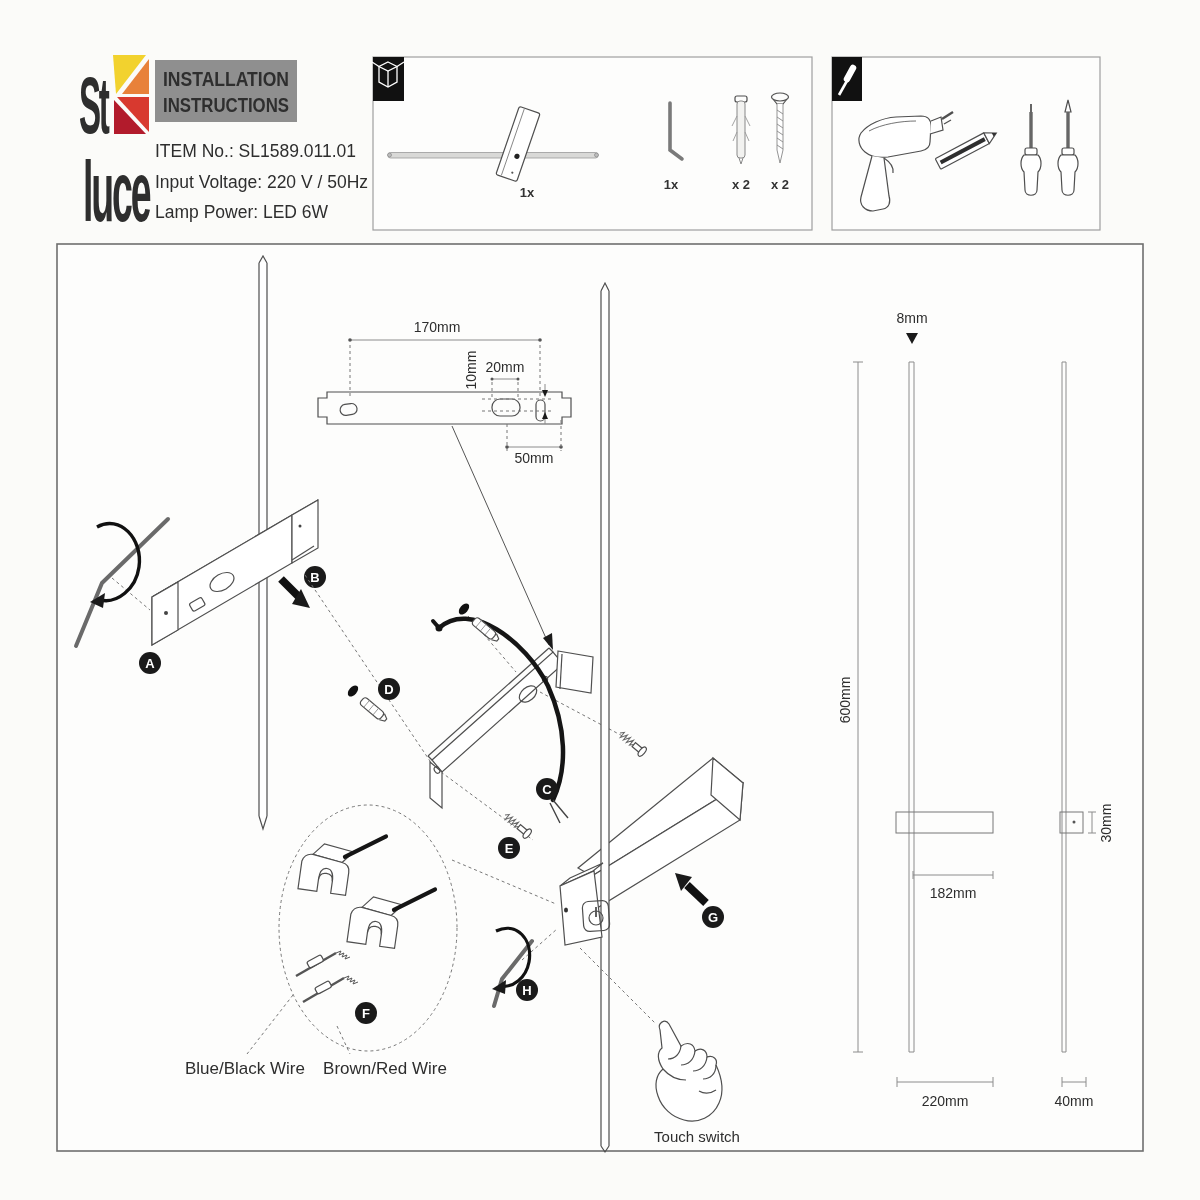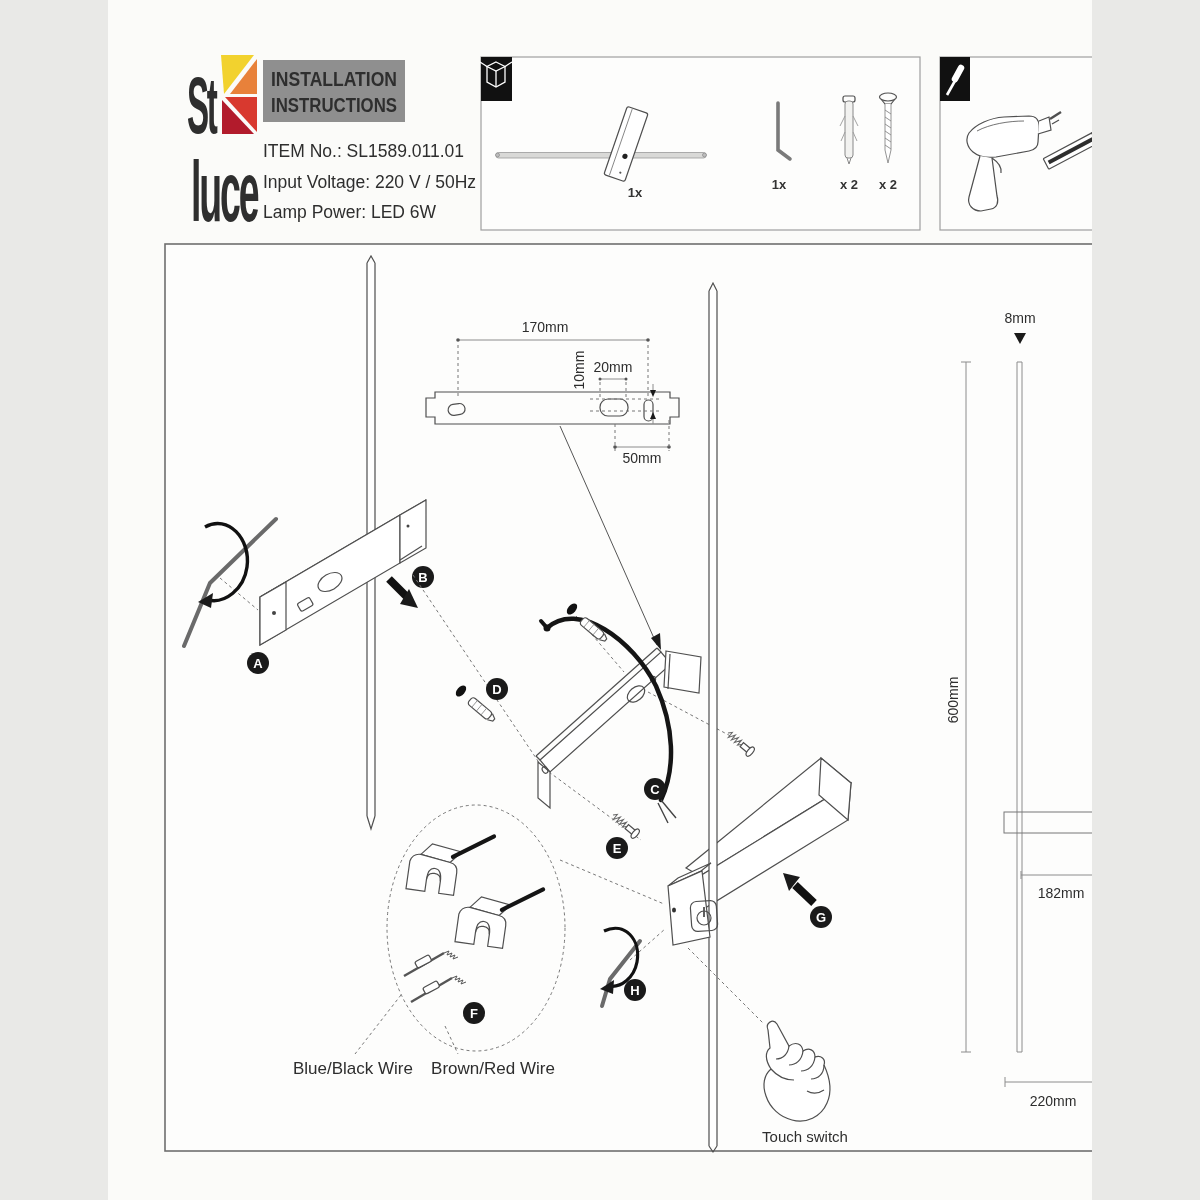--- a/index.html
+++ b/index.html
@@ -1,16 +1,16 @@
 <!DOCTYPE html>
 <html><head>
 <meta charset="utf-8">
 <style>
   html,body{margin:0;padding:0;background:#e9e9e7;}
-  .page{position:relative;width:984px;height:1200px;background:#fbfbf9;margin:0 auto;
+  .page{position:relative;width:1200px;height:1200px;background:#fbfbf9;margin:0 auto;
         font-family:"Liberation Sans",sans-serif;overflow:hidden;}
   svg{position:absolute;left:0;top:0;}
   svg text{font-family:"Liberation Sans",sans-serif;fill:#2e2e2e;}
   .ln{stroke:#4f4f4f;stroke-width:1.2;fill:none;}
   .wf{stroke:#4f4f4f;stroke-width:1.2;fill:#ffffff;}
   .lt{stroke:#8c8c8c;stroke-width:1;fill:none;}
   .dash{stroke:#777;stroke-width:1;fill:none;stroke-dasharray:3 3;}
   .dot{fill:#555;}
   .blk{fill:#1a1a1a;stroke:none;}
   .dim{font-size:14px;fill:#2d2d2d;}

